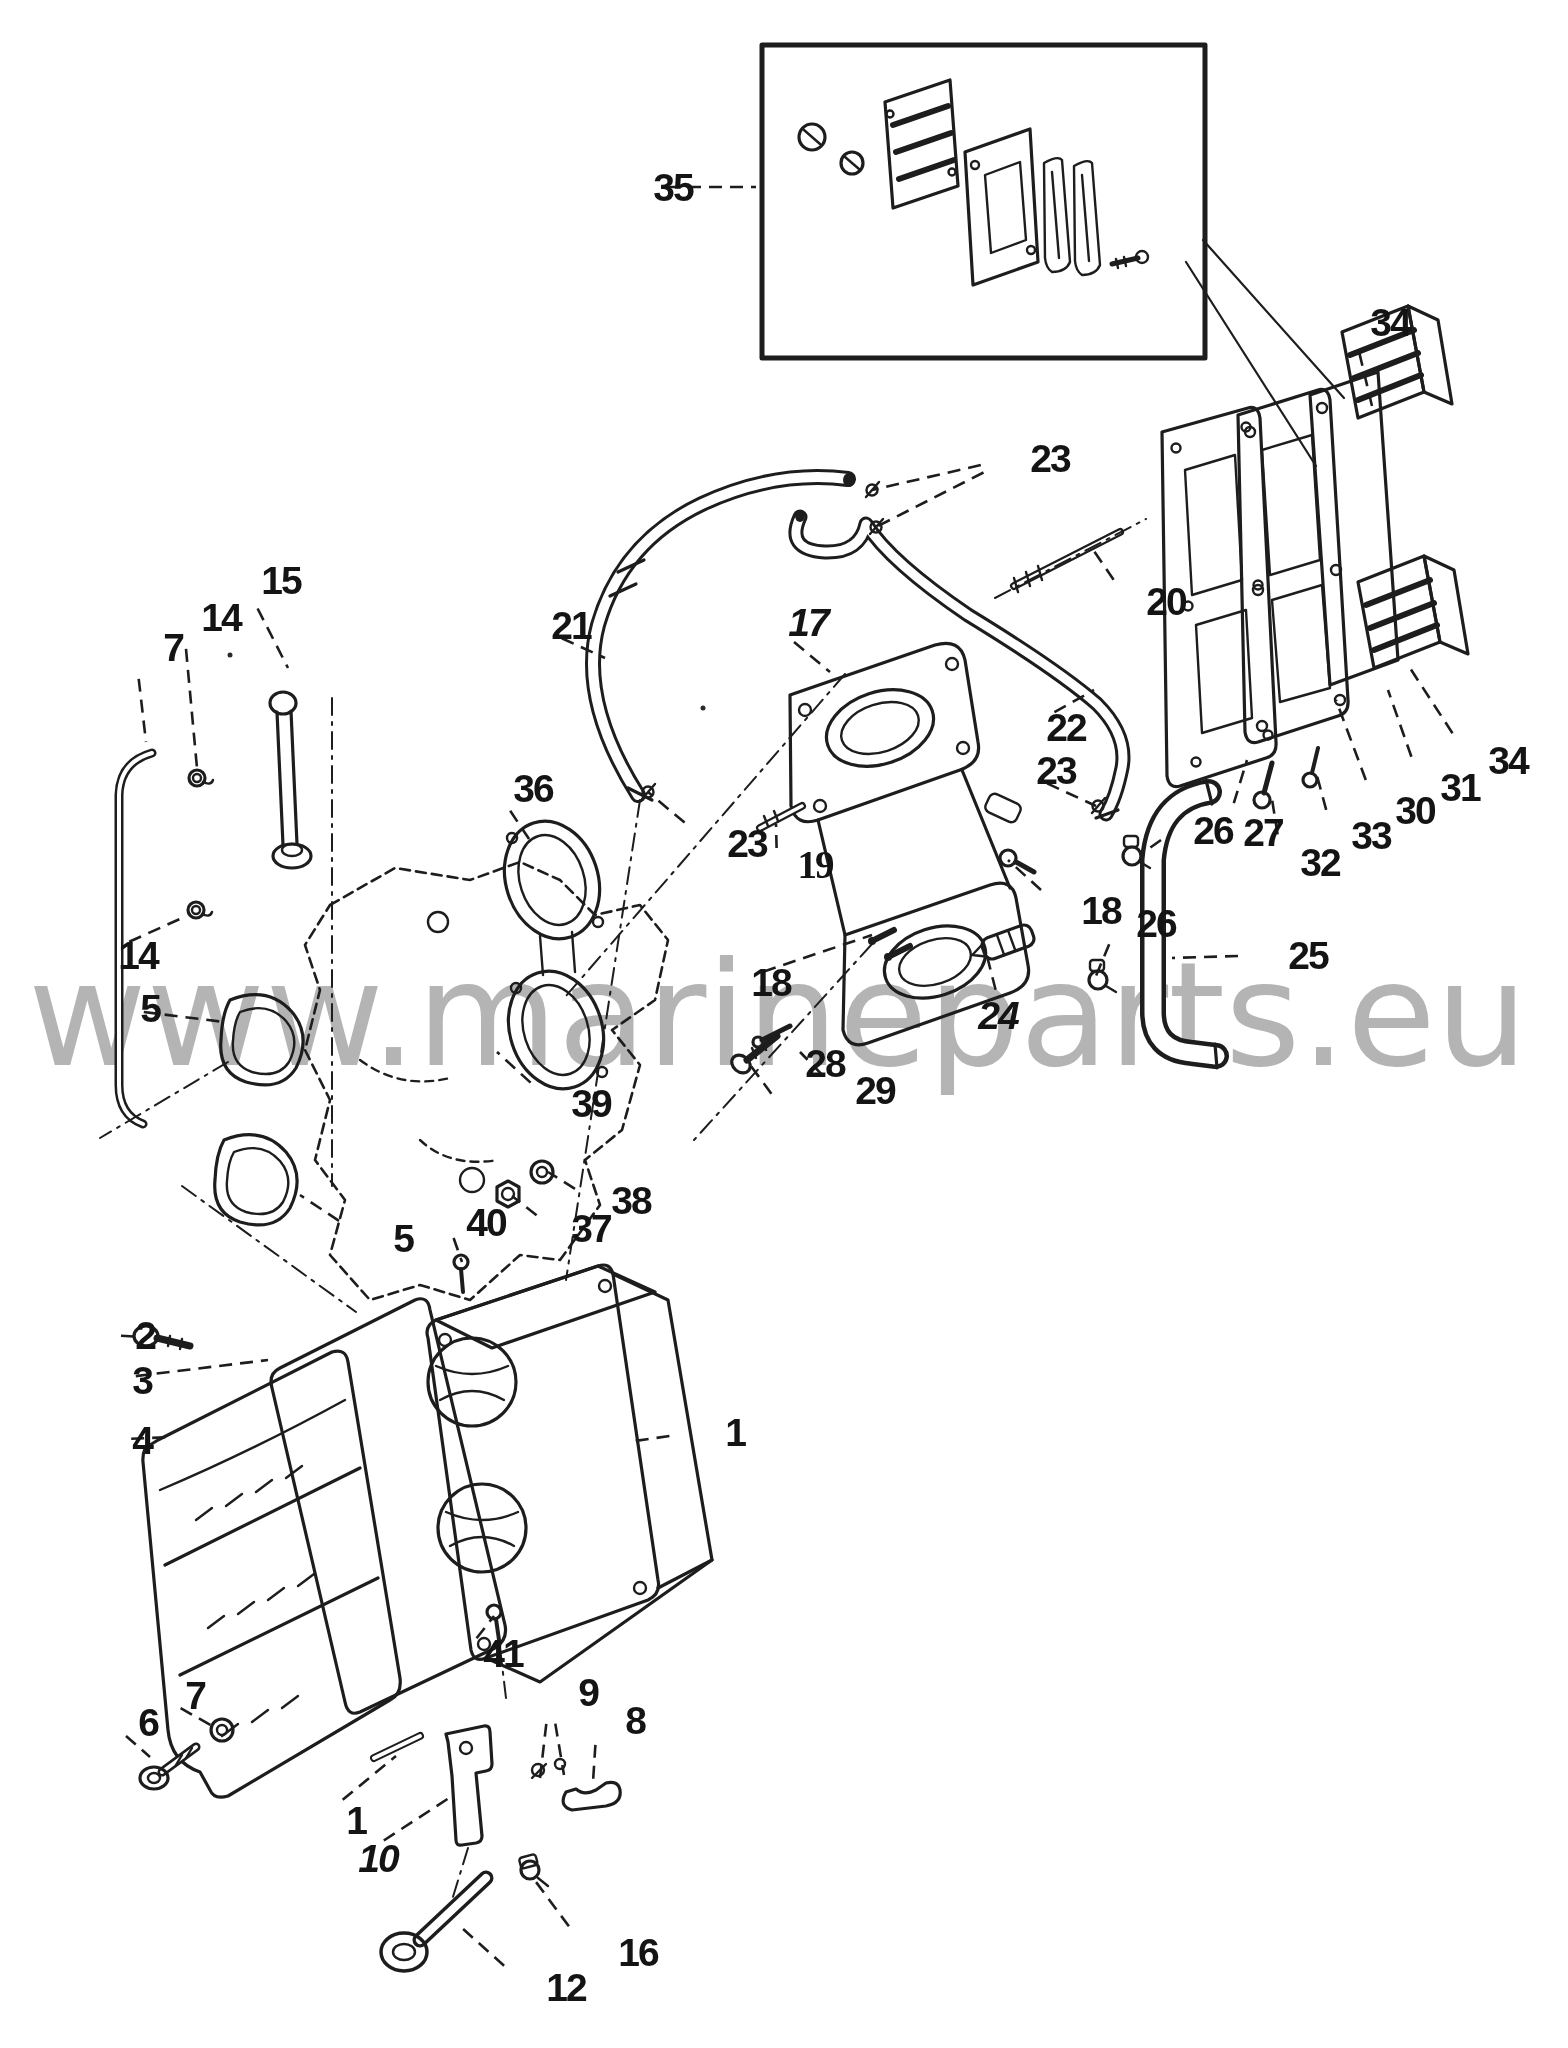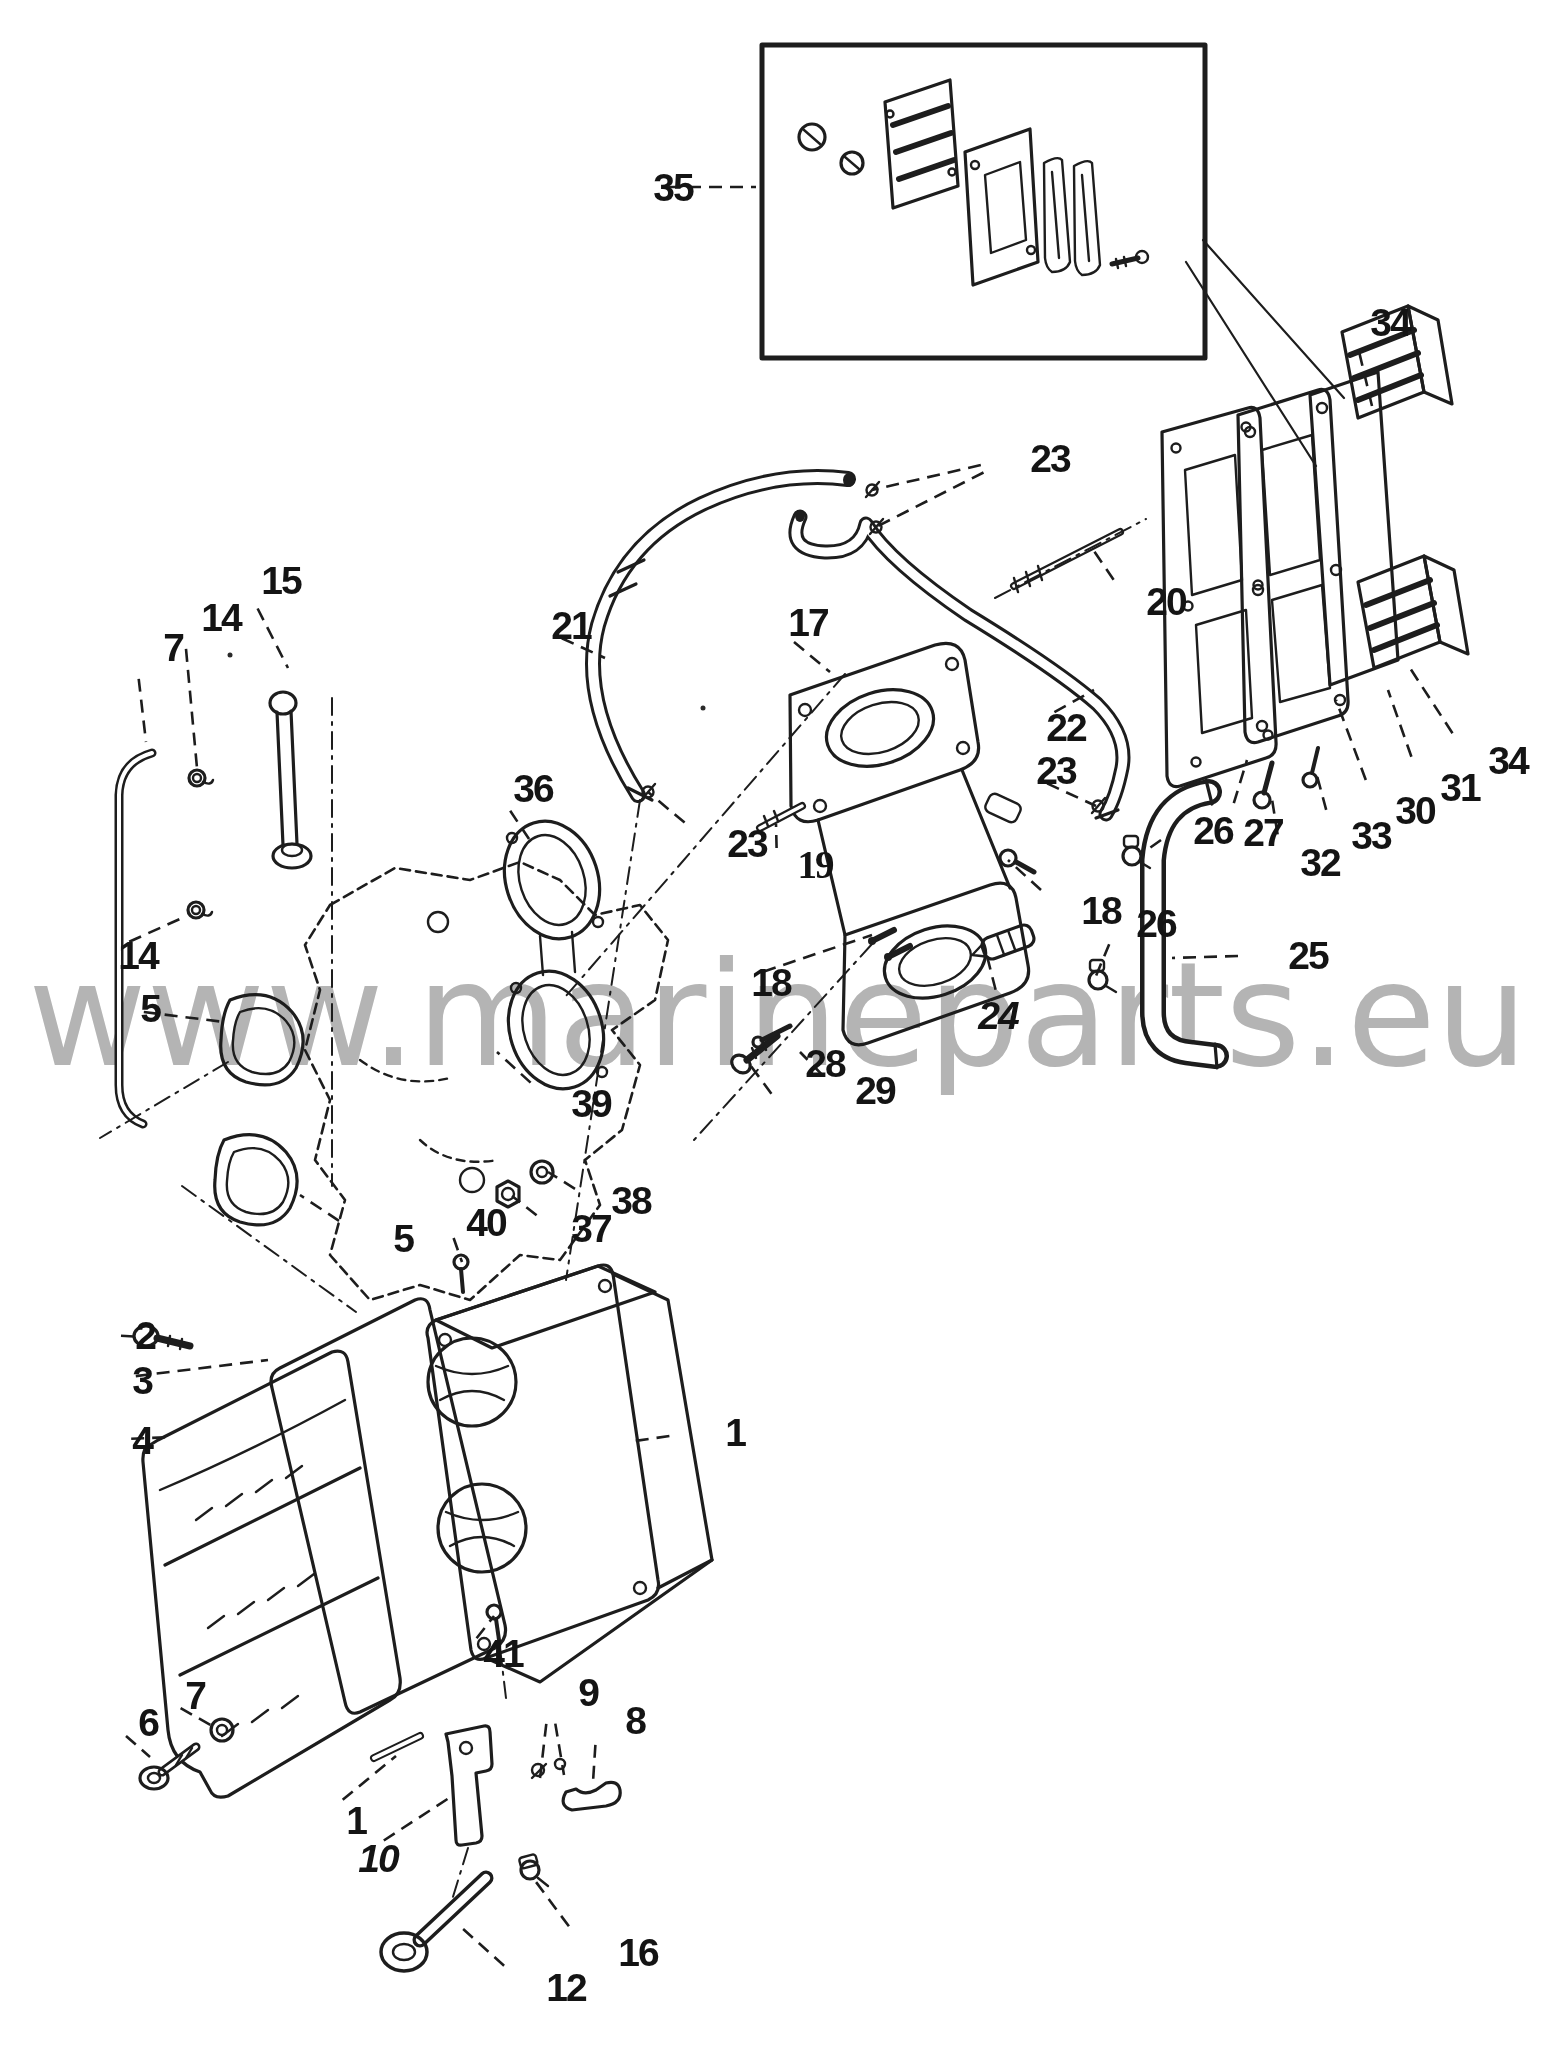--- a/index.html
+++ b/index.html
@@ -456,21 +456,21 @@
 
 <div id="callouts">
       <div class="callout" style="left: 635px; top: 187px;">35</div>
       <div class="callout" style="left: 1352px; top: 322px;">34</div>
       <div class="callout" style="left: 1012px; top: 458px;">23</div>
       <div class="callout" style="left: 1128px; top: 601px;">20</div>
       <div class="callout" style="left: 243px; top: 580px;">15</div>
       <div class="callout" style="left: 183px; top: 617px;">14</div>
       <div class="callout" style="left: 135px; top: 647px;">7</div>
       <div class="callout" style="left: 533px; top: 625px;">21</div>
-      <div class="callout" style="left: 770px; top: 622px;">17</div>
+      <div class="callout" style="left: 770px; top: 622px; font-style: italic;">17</div>
       <div class="callout" style="left: 495px; top: 788px;">36</div>
       <div class="callout" style="left: 709px; top: 843px;">23</div>
       <div class="callout" style="left: 777px; top: 864px; font-family: Liberation Serif, serif;">19</div>
       <div class="callout" style="left: 1028px; top: 727px;">22</div>
       <div class="callout" style="left: 1018px; top: 770px;">23</div>
       <div class="callout" style="left: 1175px; top: 830px;">26</div>
       <div class="callout" style="left: 1225px; top: 832px;">27</div>
       <div class="callout" style="left: 1282px; top: 862px;">32</div>
       <div class="callout" style="left: 1333px; top: 835px;">33</div>
       <div class="callout" style="left: 1377px; top: 810px;">30</div>

